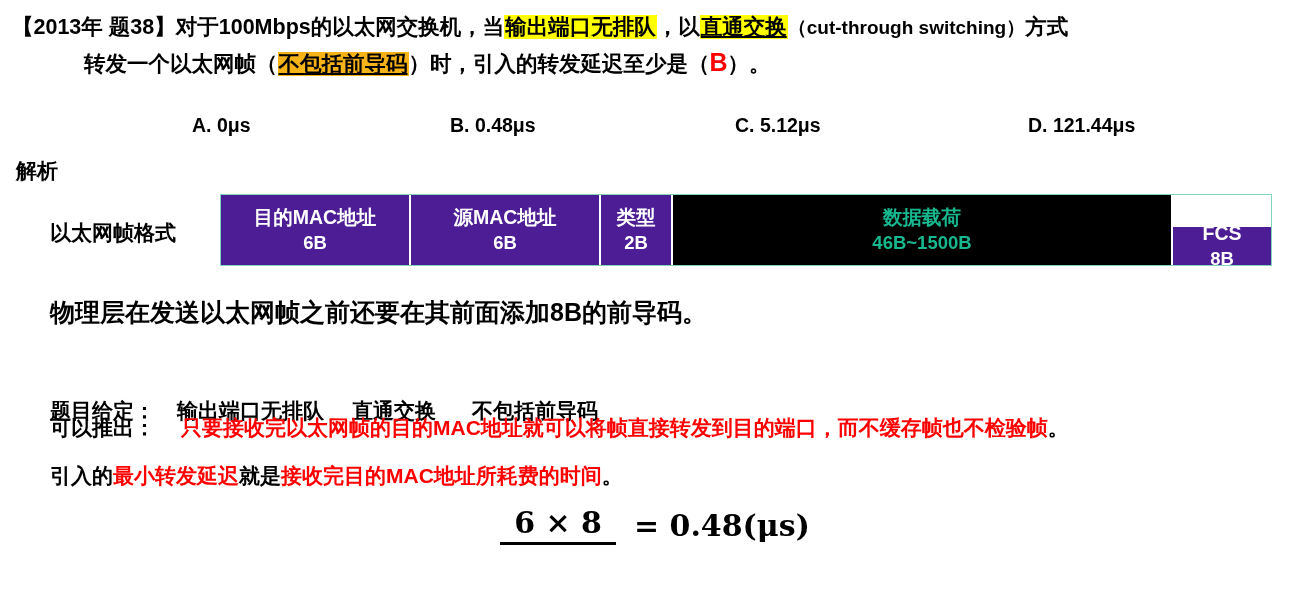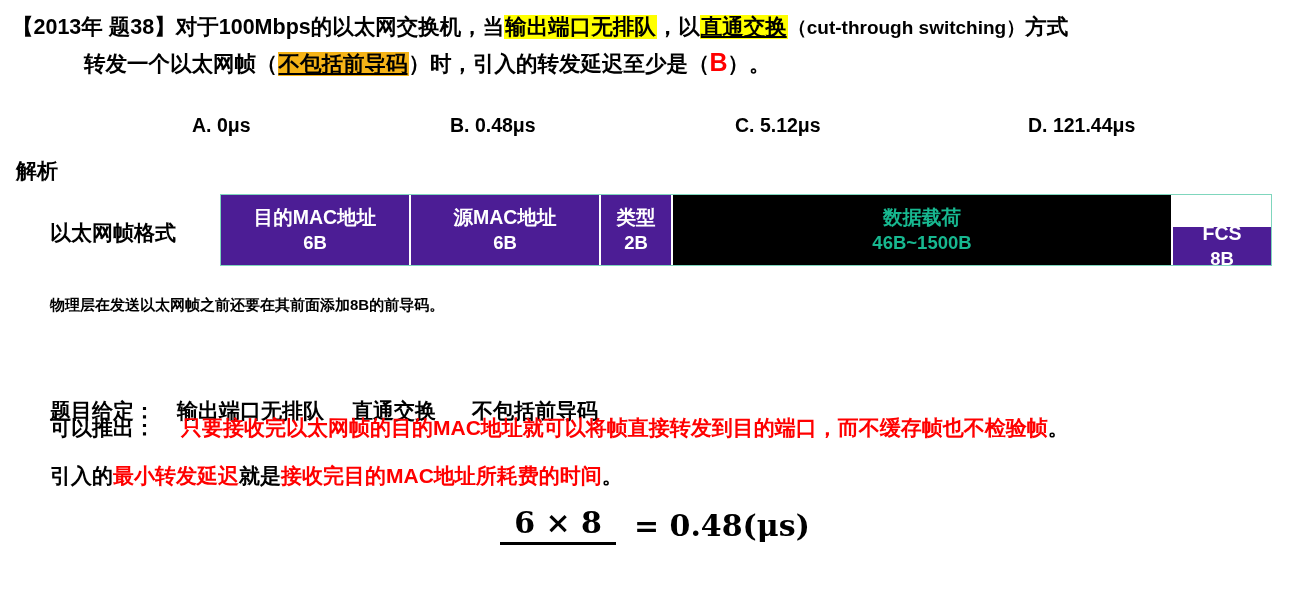--- a/index.html
+++ b/index.html
@@ -127,21 +127,21 @@
   .c-src  { width: 190px; }
   .c-type { width: 72px; }
   .c-data { width: 500px; }
   .c-fcs  { width: 98px; margin-top: 32px; }
 
   
   .p-phys {
     position: absolute;
     left: 50px;
     top: 296px;
-    font-size: 15px;
+    font-size: 25px;
     font-weight: bold;
   }
   .p-given {
     position: absolute;
     left: 50px;
     top: 365px;
     font-size: 21px;
     font-weight: bold;
     white-space: nowrap;
     margin-top: 32px;

